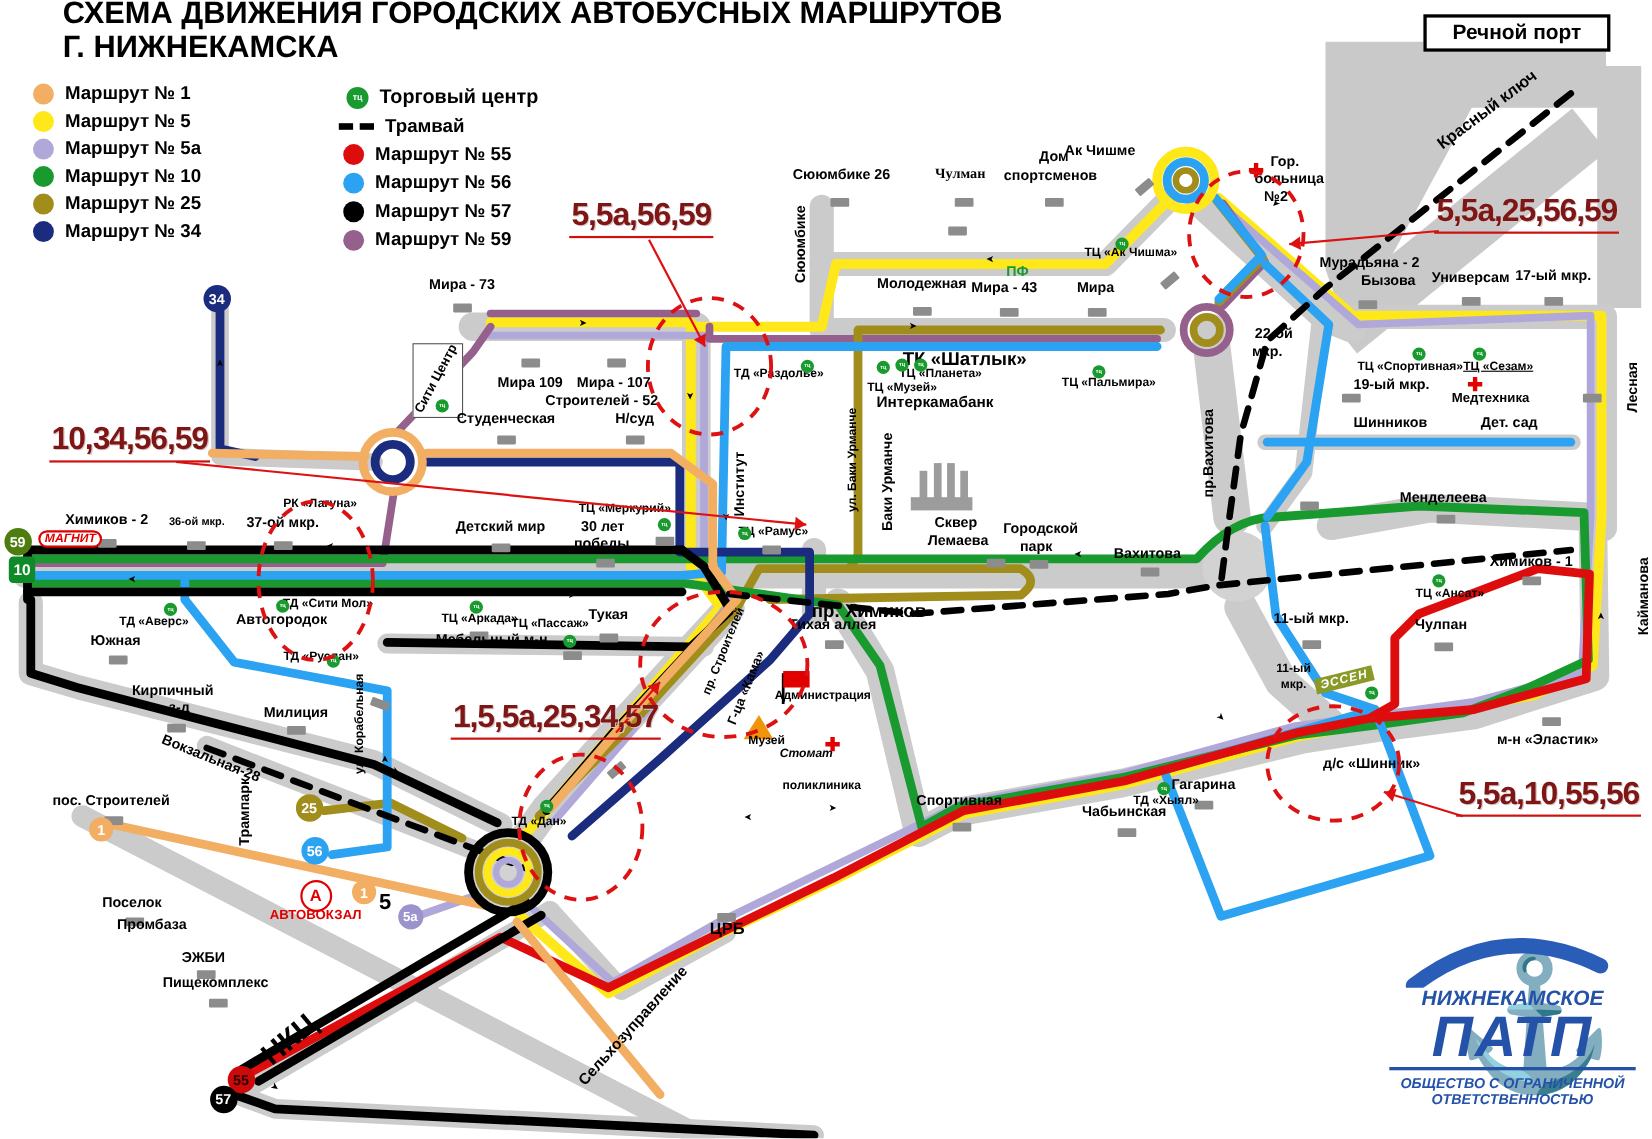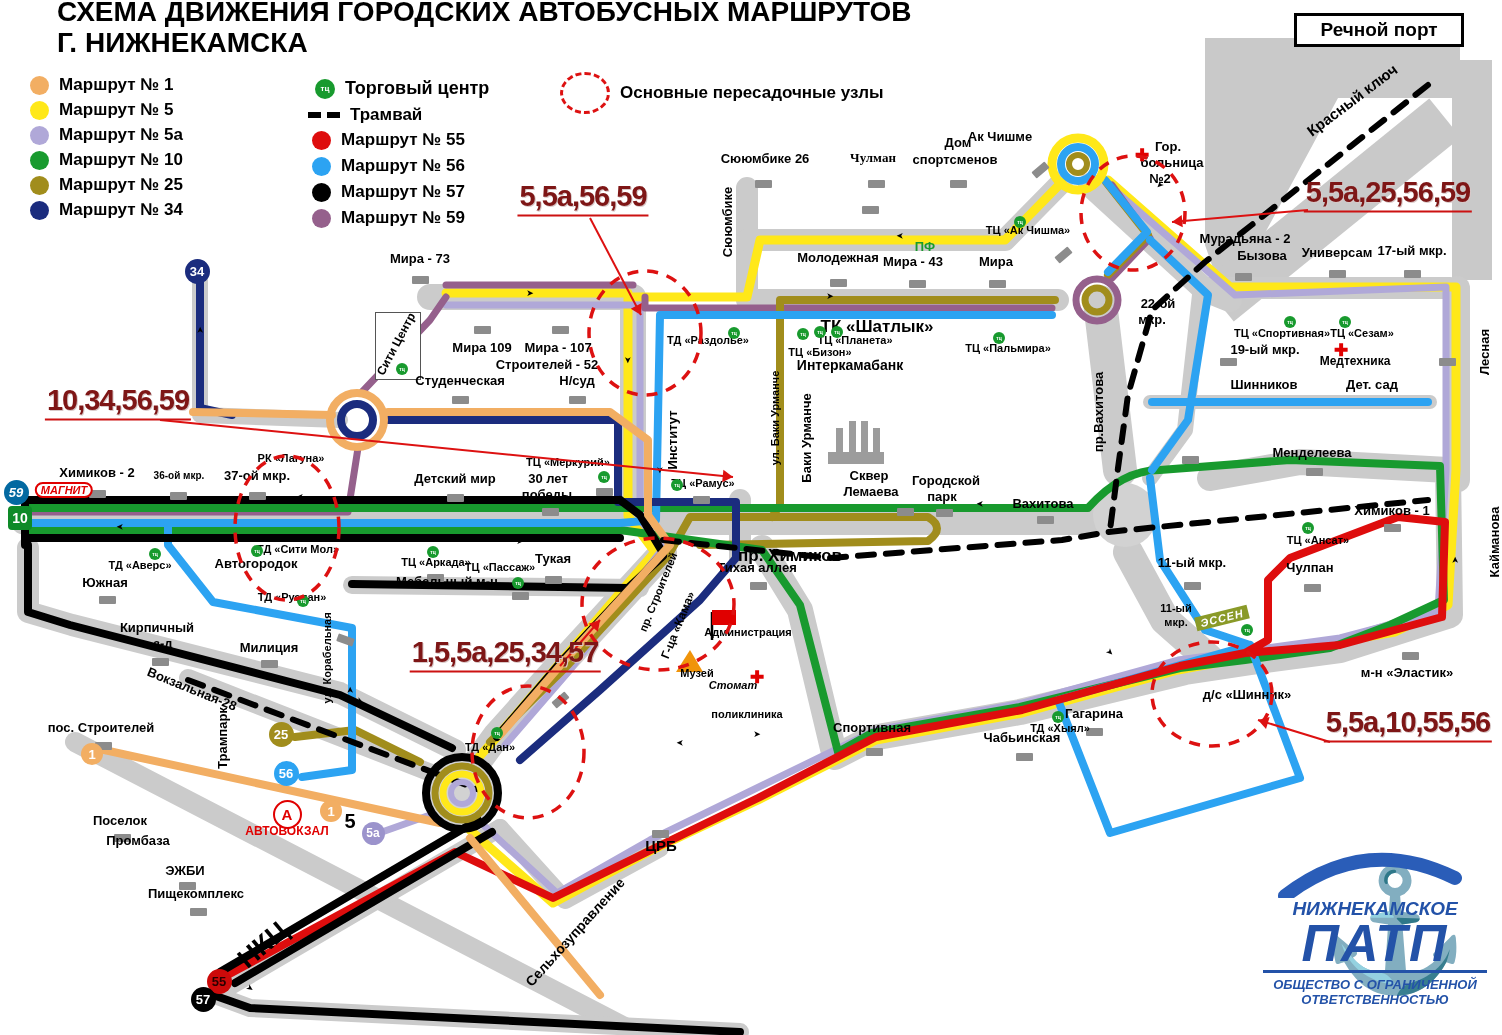--- a/index.html
+++ b/index.html
@@ -277,24 +277,20 @@
       <span class="leg-tc">тц</span>
       <span class="leg-label" style="font-size:18px;">Торговый центр</span>
     </div>
     <div class="leg-row" style="left: 308px; top: 105px;">
       <span class="leg-tram">
         <span></span>
         <span></span>
       </span>
       <span class="leg-label">Трамвай</span>
     </div>
-    <div class="leg-row" style="left: 560px; top: 72px;">
-      <span class="leg-hub-circle"></span>
-      <span class="leg-label" style="font-size:17px;">Основные пересадочные узлы</span>
-    </div>
     <div class="map-label" style="left: 420px; top: 258px; font-size: 13px; transform: translate(-50%, -50%) rotate(0deg);">Мира - 73</div>
     <div class="map-label" style="left: 765px; top: 158px; font-size: 13px; transform: translate(-50%, -50%) rotate(0deg);">Сююмбике 26</div>
     <div class="map-label" style="left: 873px; top: 158px; font-size: 13px; transform: translate(-50%, -50%) rotate(0deg); font-family: Liberation Serif, serif;">Чулман</div>
     <div class="map-label" style="left: 958px; top: 142px; font-size: 13px; transform: translate(-50%, -50%) rotate(0deg);">Дом</div>
     <div class="map-label" style="left: 955px; top: 159px; font-size: 13px; transform: translate(-50%, -50%) rotate(0deg);">спортсменов</div>
     <div class="map-label" style="left: 1000px; top: 136px; font-size: 13px; transform: translate(-50%, -50%) rotate(0deg);">Ак Чишме</div>
     <div class="map-label" style="left: 1168px; top: 146px; font-size: 13px; transform: translate(-50%, -50%) rotate(0deg);">Гор.</div>
     <div class="map-label" style="left: 1172px; top: 162px; font-size: 13px; transform: translate(-50%, -50%) rotate(0deg);">больница</div>
     <div class="map-label" style="left: 1160px; top: 178px; font-size: 13px; transform: translate(-50%, -50%) rotate(0deg);">№2</div>
     <div class="map-label" style="left: 1245px; top: 238px; font-size: 13px; transform: translate(-50%, -50%) rotate(0deg);">Мурадьяна - 2</div>
@@ -304,36 +300,36 @@
     <div class="map-label" style="left: 1352px; top: 100px; font-size: 15px; transform: translate(-50%, -50%) rotate(-37deg);">Красный ключ</div>
     <div class="map-label" style="left: 727px; top: 222px; font-size: 13px; transform: translate(-50%, -50%) rotate(-90deg);">Сююмбике</div>
     <div class="map-label" style="left: 838px; top: 257px; font-size: 13px; transform: translate(-50%, -50%) rotate(0deg);">Молодежная</div>
     <div class="map-label" style="left: 925px; top: 246px; font-size: 13px; color: rgb(24, 154, 46); transform: translate(-50%, -50%) rotate(0deg);">ПФ</div>
     <div class="map-label" style="left: 913px; top: 261px; font-size: 13px; transform: translate(-50%, -50%) rotate(0deg);">Мира - 43</div>
     <div class="map-label" style="left: 996px; top: 261px; font-size: 13px; transform: translate(-50%, -50%) rotate(0deg);">Мира</div>
     <div class="map-label" style="left: 1028px; top: 230px; font-size: 11px; transform: translate(-50%, -50%) rotate(0deg);">ТЦ «Ак Чишма»</div>
     <div class="map-label" style="left: 1158px; top: 303px; font-size: 13px; transform: translate(-50%, -50%) rotate(0deg);">22-ой</div>
     <div class="map-label" style="left: 1152px; top: 319px; font-size: 13px; transform: translate(-50%, -50%) rotate(0deg);">мкр.</div>
     <div class="map-label" style="left: 1282px; top: 333px; font-size: 11px; transform: translate(-50%, -50%) rotate(0deg);">ТЦ «Спортивная»</div>
-    <div class="map-label" style="left: 1362px; top: 333px; font-size: 11px; transform: translate(-50%, -50%) rotate(0deg);">ТЦ «Сезам»</div>
+    <div class="map-label" style="left: 1362px; top: 333px; font-size: 11px; transform: translate(-50%, -50%) rotate(0deg); text-decoration: underline;">ТЦ «Сезам»</div>
     <div class="map-label" style="left: 1265px; top: 349px; font-size: 13px; transform: translate(-50%, -50%) rotate(0deg);">19-ый мкр.</div>
     <div class="map-label" style="left: 1355px; top: 361px; font-size: 12px; transform: translate(-50%, -50%) rotate(0deg);">Медтехника</div>
     <div class="map-label" style="left: 1264px; top: 384px; font-size: 13px; transform: translate(-50%, -50%) rotate(0deg);">Шинников</div>
     <div class="map-label" style="left: 1372px; top: 384px; font-size: 13px; transform: translate(-50%, -50%) rotate(0deg);">Дет. сад</div>
     <div class="map-label" style="left: 1484px; top: 352px; font-size: 13px; transform: translate(-50%, -50%) rotate(-90deg);">Лесная</div>
     <div class="map-label" style="left: 482px; top: 347px; font-size: 13px; transform: translate(-50%, -50%) rotate(0deg);">Мира 109</div>
     <div class="map-label" style="left: 558px; top: 347px; font-size: 13px; transform: translate(-50%, -50%) rotate(0deg);">Мира - 107</div>
     <div class="map-label" style="left: 547px; top: 364px; font-size: 13px; transform: translate(-50%, -50%) rotate(0deg);">Строителей - 52</div>
     <div class="map-label" style="left: 577px; top: 380px; font-size: 13px; transform: translate(-50%, -50%) rotate(0deg);">Н/суд</div>
     <div class="map-label" style="left: 460px; top: 380px; font-size: 13px; transform: translate(-50%, -50%) rotate(0deg);">Студенческая</div>
     <div class="map-label" style="left: 396px; top: 344px; font-size: 12px; transform: translate(-50%, -50%) rotate(-62deg);">Сити Центр</div>
     <div class="map-label" style="left: 708px; top: 340px; font-size: 11px; transform: translate(-50%, -50%) rotate(0deg);">ТД «Раздолье»</div>
     <div class="map-label" style="left: 877px; top: 327px; font-size: 17px; transform: translate(-50%, -50%) rotate(0deg);">ТК «Шатлык»</div>
     <div class="map-label" style="left: 855px; top: 340px; font-size: 11px; transform: translate(-50%, -50%) rotate(0deg);">ТЦ «Планета»</div>
-    <div class="map-label" style="left: 820px; top: 352px; font-size: 11px; transform: translate(-50%, -50%) rotate(0deg);">ТЦ «Бизон»</div>
+    <div class="map-label" style="left: 820px; top: 352px; font-size: 11px; transform: translate(-50%, -50%) rotate(0deg);">ТЦ «Музей»</div>
     <div class="map-label" style="left: 850px; top: 365px; font-size: 14px; transform: translate(-50%, -50%) rotate(0deg);">Интеркамабанк</div>
     <div class="map-label" style="left: 1008px; top: 348px; font-size: 11px; transform: translate(-50%, -50%) rotate(0deg);">ТЦ «Пальмира»</div>
     <div class="map-label" style="left: 1098px; top: 412px; font-size: 13px; transform: translate(-50%, -50%) rotate(-90deg);">пр.Вахитова</div>
     <div class="map-label" style="left: 672px; top: 440px; font-size: 13px; transform: translate(-50%, -50%) rotate(-90deg);">Институт</div>
     <div class="map-label" style="left: 775px; top: 418px; font-size: 11px; transform: translate(-50%, -50%) rotate(-90deg);">ул. Баки Урманче</div>
     <div class="map-label" style="left: 806px; top: 438px; font-size: 13px; transform: translate(-50%, -50%) rotate(-90deg);">Баки Урманче</div>
     <div class="map-label" style="left: 703px; top: 483px; font-size: 11px; transform: translate(-50%, -50%) rotate(0deg);">ТЦ «Рамус»</div>
     <div class="map-label" style="left: 568px; top: 462px; font-size: 11px; transform: translate(-50%, -50%) rotate(0deg);">ТЦ «Меркурий»</div>
     <div class="map-label" style="left: 548px; top: 478px; font-size: 13px; transform: translate(-50%, -50%) rotate(0deg);">30 лет</div>
     <div class="map-label" style="left: 547px; top: 494px; font-size: 13px; transform: translate(-50%, -50%) rotate(0deg);">победы</div>
@@ -482,21 +478,21 @@
     <div class="dir-arrow" style="left: 250px; top: 988px; transform: translate(-50%, -50%) rotate(35deg);">➤</div>
     <div class="dir-arrow" style="left: 1455px; top: 560px; transform: translate(-50%, -50%) rotate(-90deg);">➤</div>
     <div class="dir-arrow" style="left: 1110px; top: 652px; transform: translate(-50%, -50%) rotate(45deg);">➤</div>
     <div class="dir-arrow" style="left: 628px; top: 360px; transform: translate(-50%, -50%) rotate(90deg);">➤</div>
     <div class="dir-arrow" style="left: 660px; top: 470px; transform: translate(-50%, -50%) rotate(90deg);">➤</div>
     <div class="dir-arrow" style="left: 200px; top: 330px; transform: translate(-50%, -50%) rotate(-90deg);">➤</div>
     <div class="dir-arrow" style="left: 1160px; top: 185px; transform: translate(-50%, -50%) rotate(135deg);">➤</div>
     <div class="dir-arrow" style="left: 350px; top: 690px; transform: translate(-50%, -50%) rotate(-90deg);">➤</div>
     <div class="dir-arrow" style="left: 120px; top: 527px; transform: translate(-50%, -50%) rotate(180deg);">➤</div>
     <div class="badge" style="left: 184.5px; top: 258.5px; width: 25px; height: 25px; background: rgb(27, 44, 126); color: rgb(255, 255, 255); font-size: 13px;">34</div>
-    <div class="badge" style="left: 3.5px; top: 479.5px; width: 25px; height: 25px; background: #0369a1; color: rgb(255, 255, 255); font-size: 13px; font-style: italic;">59</div>
+    <div class="badge" style="left: 3.5px; top: 479.5px; width: 25px; height: 25px; background: #4d7c0f; color: rgb(255, 255, 255); font-size: 13px;">59</div>
     <div class="badge" style="left: 8px; top: 506px; width: 24px; height: 24px; background: rgb(14, 138, 40); color: rgb(255, 255, 255); font-size: 14px; border-radius: 4px;">10</div>
     <div class="badge" style="left: 268.5px; top: 721.5px; width: 25px; height: 25px; background: rgb(161, 141, 28); color: rgb(255, 255, 255); font-size: 13px;">25</div>
     <div class="badge" style="left: 273.5px; top: 760.5px; width: 25px; height: 25px; background: rgb(44, 163, 242); color: rgb(255, 255, 255); font-size: 13px;">56</div>
     <div class="badge" style="left: 81px; top: 743px; width: 22px; height: 22px; background: rgb(242, 174, 99); color: rgb(255, 255, 255); font-size: 13px;">1</div>
     <div class="badge" style="left: 320px; top: 800px; width: 22px; height: 22px; background: rgb(242, 174, 99); color: rgb(255, 255, 255); font-size: 13px;">1</div>
     <div class="badge" style="left: 361.5px; top: 821.5px; width: 23px; height: 23px; background: rgb(155, 147, 204); color: rgb(255, 255, 255); font-size: 12px;">5а</div>
     <div class="badge" style="left: 272.5px; top: 799.5px; width: 25px; height: 25px; background: rgb(255, 255, 255); color: rgb(224, 0, 0); font-size: 15px; border: 2px solid rgb(224, 0, 0);">А</div>
     <div class="badge" style="left: 206.5px; top: 968.5px; width: 25px; height: 25px; background: rgb(204, 10, 10); color: rgb(42, 0, 0); font-size: 13px;">55</div>
     <div class="badge" style="left: 190.5px; top: 986.5px; width: 25px; height: 25px; background: rgb(0, 0, 0); color: rgb(255, 255, 255); font-size: 13px;">57</div>
     <div class="magnit" style="left: 64px; top: 490px;">МАГНИТ</div>

